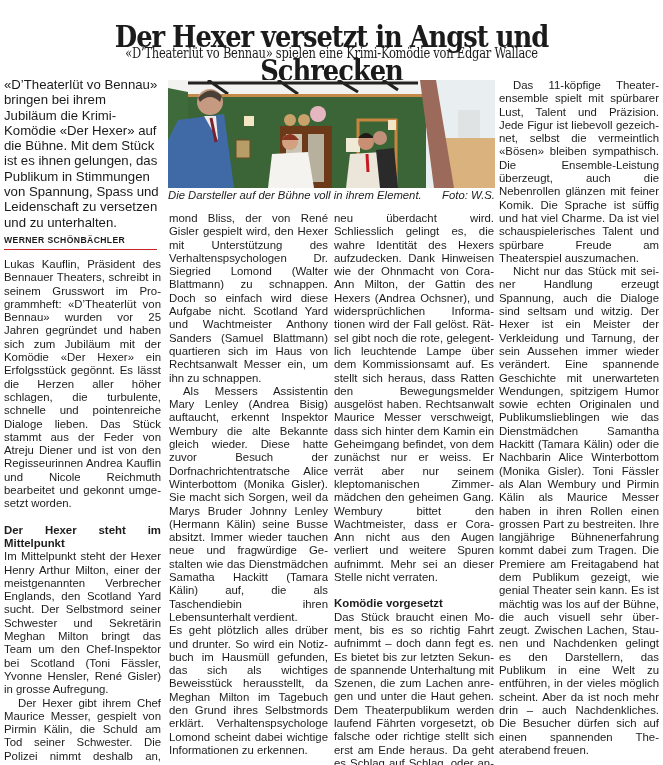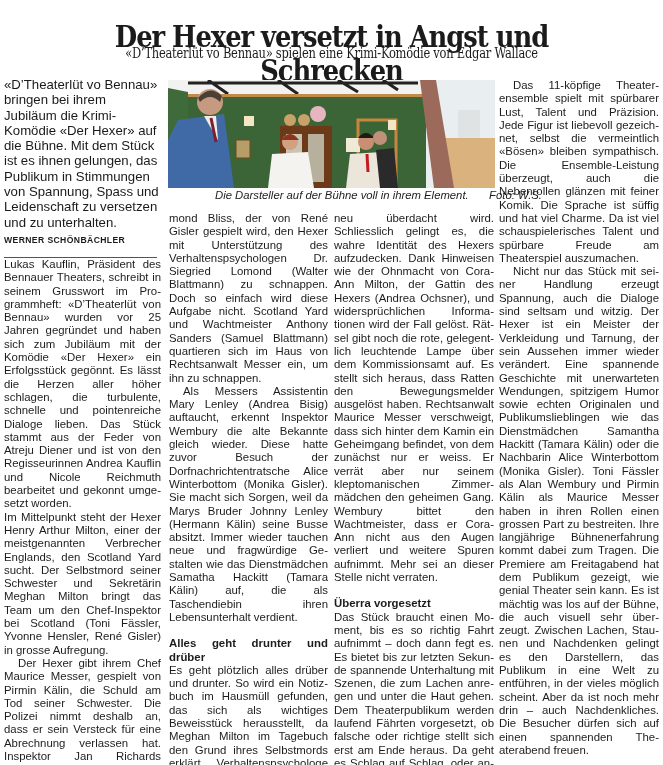--- a/index.html
+++ b/index.html
@@ -10,26 +10,26 @@
   .subhead { position:absolute; left:0; top:44px; width:663px; text-align:center;
     font-family:"DejaVu Serif", serif; font-size:14px; line-height:18px; color:#1b1b1b;
     transform:scaleX(0.82); transform-origin:center top; letter-spacing:-0.3px; }
   .col { position:absolute; font-family:"Liberation Sans", sans-serif; font-size:11.4px;
     line-height:13.3px; color:#1c1c1c; text-align:justify; hyphens:manual; }
   .col p { margin:0; }
   .col p.ind { text-indent:14px; }
   .lead { position:absolute; left:4px; top:77px; width:156px; font-family:"Liberation Sans", sans-serif;
     font-weight:400; font-size:13.2px; line-height:15.3px; color:#1a1a1a; }
   .byline { position:absolute; left:4px; top:235px; width:153px; font-family:"Liberation Sans", sans-serif;
-    font-weight:700; font-size:8.6px; letter-spacing:0.4px; color:#1a1a1a; padding-bottom:12px;
+    font-weight:700; font-size:8.6px; letter-spacing:0.4px; color:#1a1a1a; padding-bottom:4px;
     border-bottom:1.5px solid #c9202a; }
   .subtitle { font-weight:700; margin-top:13px !important; }
   .photo { position:absolute; left:168px; top:80px; width:327px; height:108px; overflow:hidden; }
   .caption { position:absolute; left:168px; top:189px; width:327px; font-family:"Liberation Sans", sans-serif;
-    font-style:italic; font-size:11.3px; color:#1c1c1c; display:flex; justify-content:space-between;margin-left:47px; }
+    font-style:italic; font-size:11.3px; color:#1c1c1c; display:flex; justify-content:space-between; }
   .credit { font-style:italic; }
   .more { position:absolute; left:499px; top:739px; width:164px; font-family:"Liberation Sans", sans-serif;
     font-size:9.5px; line-height:13px; color:#1c1c1c;margin-top:42px; }
   .more .rule { display:inline-block; width:14px; height:1.3px; background:#c9202a; vertical-align:middle; margin-right:1px; }
   .more .url { display:block; padding-left:15px; }
 </style>
 </head>
 <body>
 
 <h1 class="headline">Der Hexer versetzt in Angst und Schrecken</h1>
@@ -88,32 +88,32 @@
   </svg>
 </div>
 
 <div class="caption">
   <span>Die Darsteller auf der Bühne voll in ihrem Element.</span>
   <span class="credit">Foto: W.S.</span>
 </div>
 
 <div class="col" id="col0" style="left:4px; top:258px; width:157px;">
     <p class="">Lukas Kauflin, Präsident des Bennauer Theaters, schreibt in seinem Grusswort im Pro­grammheft: «D’Theaterlüt von Bennau» wurden vor 25 Jahren gegründet und haben sich zum Jubiläum mit der Komödie «Der Hexer» ein Erfolgsstück gegönnt. Es lässt die Herzen aller höher schlagen, die turbulente, schnel­le und pointenreiche Dialoge lie­ben. Das Stück stammt aus der Feder von Atreju Diener und ist von den Regisseurinnen Andrea Kauflin und Nicole Reichmuth bearbeitet und gekonnt umge­setzt worden.</p>
+    <p class="subtitle">Der Hexer steht im Mittelpunkt</p>
     <p class="">Im Mittelpunkt steht der Hexer Henry Arthur Milton, einer der meistgenannten Verbrecher Eng­lands, den Scotland Yard sucht. Der Selbstmord seiner Schwes­ter und Sekretärin Meghan Mil­ton bringt das Team um den Chef-Inspektor bei Scotland (Toni Fässler, Yvonne Hensler, René Gisler) in grosse Aufregung.</p>
     <p class="ind">Der Hexer gibt ihrem Chef Maurice Messer, gespielt von Pirmin Kälin, die Schuld am Tod seiner Schwester. Die Polizei nimmt deshalb an, dass er sein Versteck für eine Abrechnung verlassen hat. Inspektor Jan Ri­chards (Yvonne Hensler) erhält die Aufgabe, die Tat zu verhin­dern. Sie versucht mit Unter­stützung von Special Agent Ray­</p>
   </div>
 <div class="col" id="col1" style="left:169px; top:212px; width:159px;">
     <p class="">mond Bliss, der von René Gisler gespielt wird, den Hexer mit Un­terstützung des Verhaltenspsy­chologen Dr. Siegried Lomond (Walter Blattmann) zu schnap­pen. Doch so einfach wird die­se Aufgabe nicht. Scotland Yard und Wachtmeister Anthony San­ders (Samuel Blattmann) quar­tieren sich im Haus von Rechts­anwalt Messer ein, um ihn zu schnappen.</p>
     <p class="ind">Als Messers Assistentin Mary Lenley (Andrea Bisig) auf­taucht, erkennt Inspektor Wem­bury die alte Bekannte gleich wieder. Diese hatte zuvor Be­such der Dorfnachrichtentrat­sche Alice Winterbottom (Moni­ka Gisler). Sie macht sich Sor­gen, weil da Marys Bruder John­ny Lenley (Hermann Kälin) seine Busse absitzt. Immer wieder tau­chen neue und fragwürdige Ge­stalten wie das Dienstmädchen Samatha Hackitt (Tamara Kälin) auf, die als Taschendiebin ihren Lebensunterhalt verdient.</p>
-    <p class="subtitle">Alles geht drunter und drüber</p>
     <p class="">Es geht plötzlich alles drüber und drunter. So wird ein Notiz­buch im Hausmüll gefunden, das sich als wichtiges Beweisstück herausstellt, da Meghan Mil­ton im Tagebuch den Grund ih­res Selbstmords erklärt. Verhal­tenspsychologe Lomond scheint dabei wichtige Informationen zu erkennen.</p>
   </div>
 <div class="col" id="col2" style="left:334px; top:212px; width:160px;">
     <p class="">neu überdacht wird. Schliesslich gelingt es, die wahre Identität des Hexers aufzudecken. Dank Hinweisen wie der Ohnmacht von Cora-Ann Milton, der Gattin des Hexers (Andrea Ochsner), und widersprüchlichen Informa­tionen wird der Fall gelöst. Rät­sel gibt noch die rote, gelegent­lich leuchtende Lampe über dem Kommissionsamt auf. Es stellt sich heraus, dass Ratten den Bewegungsmelder ausgelöst ha­ben. Rechtsanwalt Maurice Mes­ser verschweigt, dass sich hin­ter dem Kamin ein Geheimgang befindet, von dem zunächst nur er weiss. Er verrät aber nur sei­nem kleptomanischen Zimmer­mädchen den geheimen Gang. Wembury bittet den Wachtmeis­ter, dass er Cora-Ann nicht aus den Augen verliert und weitere Spuren aufnimmt. Mehr sei an dieser Stelle nicht verraten.</p>
-    <p class="subtitle">Überra vorgesetzt</p>
+    <p class="subtitle">Komödie vorgesetzt</p>
     <p class="">Das Stück braucht einen Mo­ment, bis es so richtig Fahrt aufnimmt – doch dann fegt es. Es bietet bis zur letzten Sekun­de spannende Unterhaltung mit Szenen, die zum Lachen anre­gen und unter die Haut gehen. Dem Theaterpublikum werden laufend Fährten vorgesetzt, ob falsche oder richtige stellt sich erst am Ende heraus. Da geht es Schlag auf Schlag, oder an­ders ausgedrückt: Fall auf Knall. Höchstspannung und Überra­schungen bis zur letzten Sekun­de sind garantiert.</p>
   </div>
 <div class="col" id="col3" style="left:499px; top:79px; width:160px;">
     <p class="ind">Das 11-köpfige Theater­ensemble spielt mit spürba­rer Lust, Talent und Präzision. Jede Figur ist liebevoll gezeich­net, selbst die vermeintlich «Bö­sen» bleiben sympathisch. Die Ensemble-Leistung überzeugt, auch die Nebenrollen glänzen mit feiner Komik. Die Sprache ist süffig und hat viel Charme. Da ist viel schauspielerisches Talent und spürbare Freude am Theaterspiel auszumachen.</p>
     <p class="ind">Nicht nur das Stück mit sei­ner Handlung erzeugt Spannung, auch die Dialoge sind seltsam und witzig. Der Hexer ist ein Meister der Verkleidung und Tar­nung, der sein Aussehen immer wieder verändert. Eine spannen­de Geschichte mit unerwarteten Wendungen, spitzigem Humor sowie echten Originalen und Pub­likumslieblingen wie das Dienst­mädchen Samantha Hackitt (Ta­mara Kälin) oder die Nachbarin Alice Winterbottom (Monika Gis­ler). Toni Fässler als Alan Wem­bury und Pirmin Kälin als Mau­rice Messer haben in ihren Rol­len einen grossen Part zu be­streiten. Ihre langjährige Büh­nenerfahrung kommt dabei zum Tragen. Die Premiere am Freitag­abend hat dem Publikum gezeigt, wie genial Theater sein kann. Es ist mächtig was los auf der Büh­ne, die auch visuell sehr über­zeugt. Zwischen Lachen, Stau­nen und Nachdenken gelingt es den Darstellern, das Publikum in eine Welt zu entführen, in der vieles möglich scheint. Aber da ist noch mehr drin – auch Nach­denkliches. Die Besucher dürfen sich auf einen spannenden The­aterabend freuen.</p>
   </div>
 
 <div class="more">
   <span class="rule"></span><span>Weitere Informationen:</span>
   <span class="url">www.theater-bennau.ch</span>

